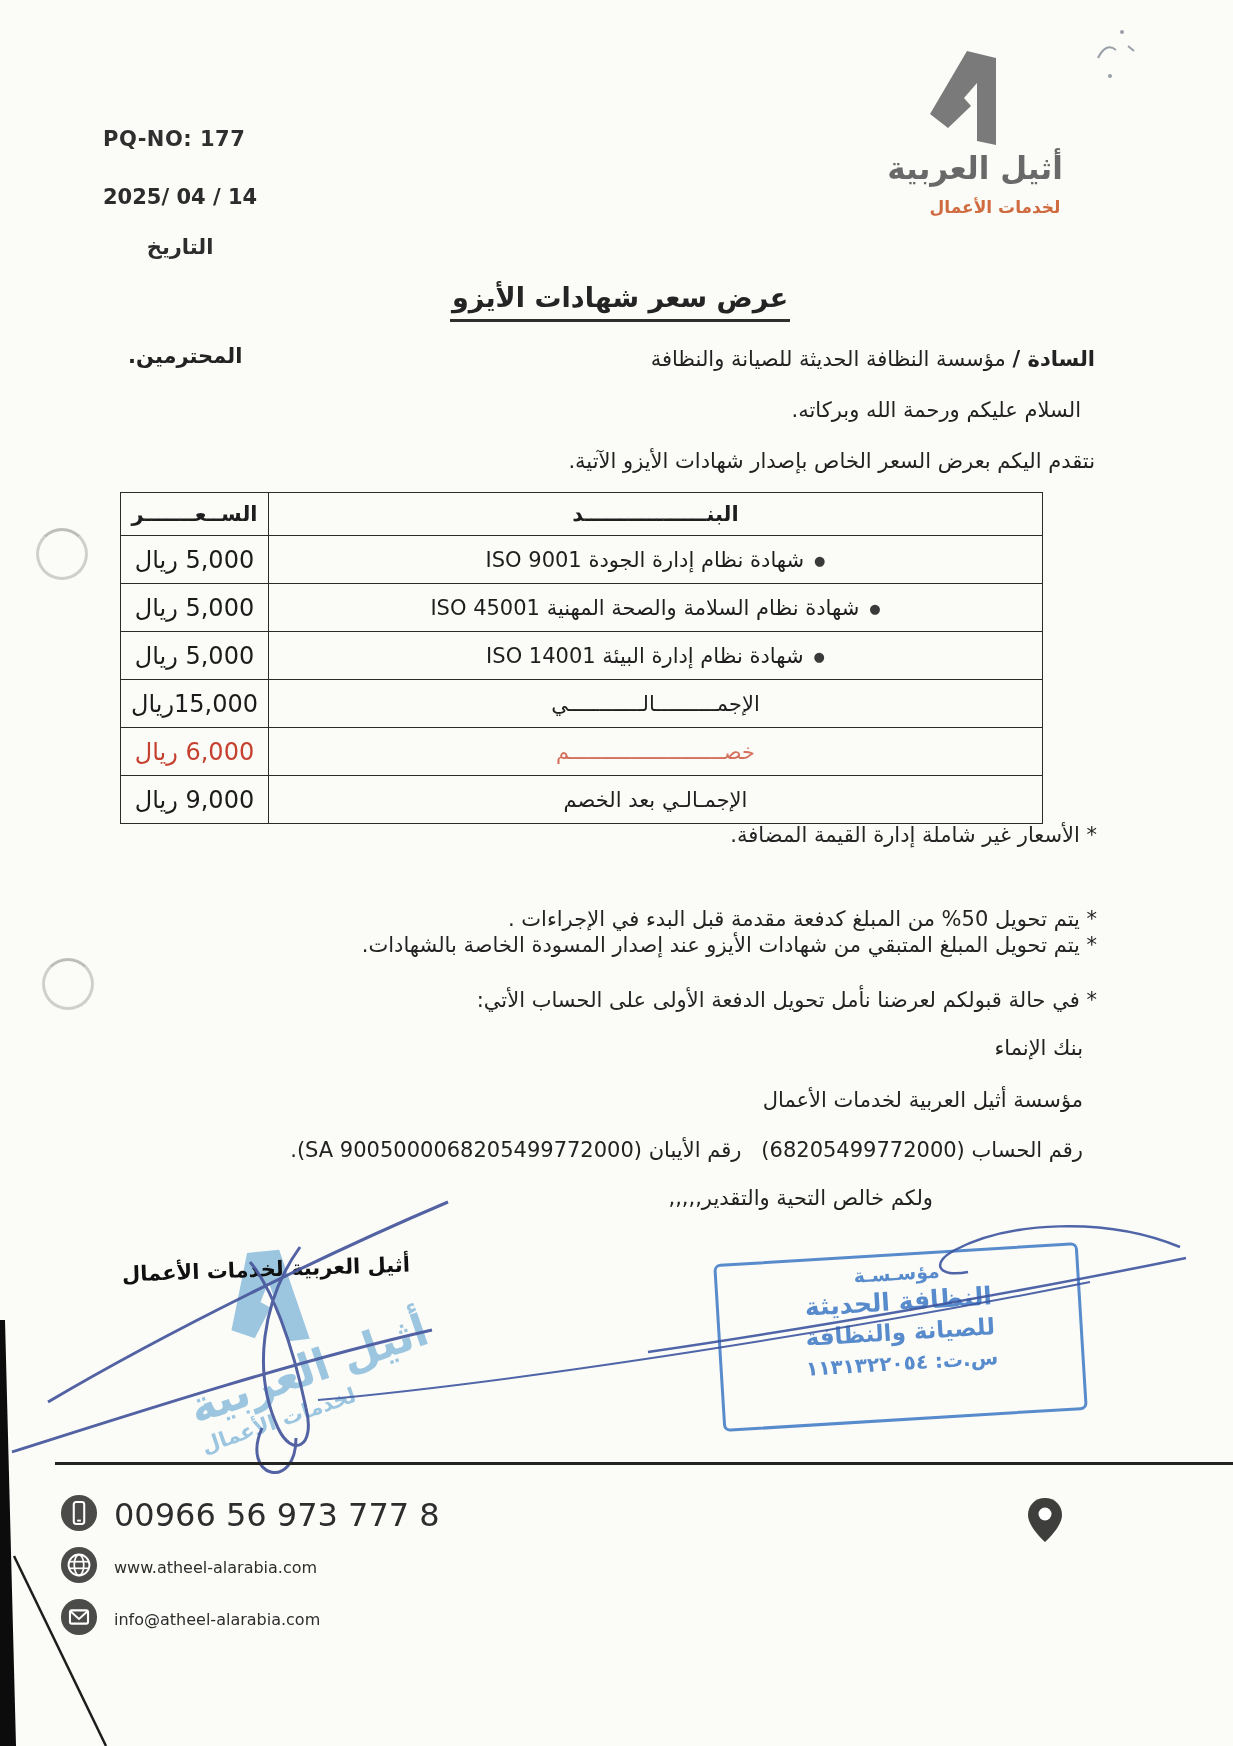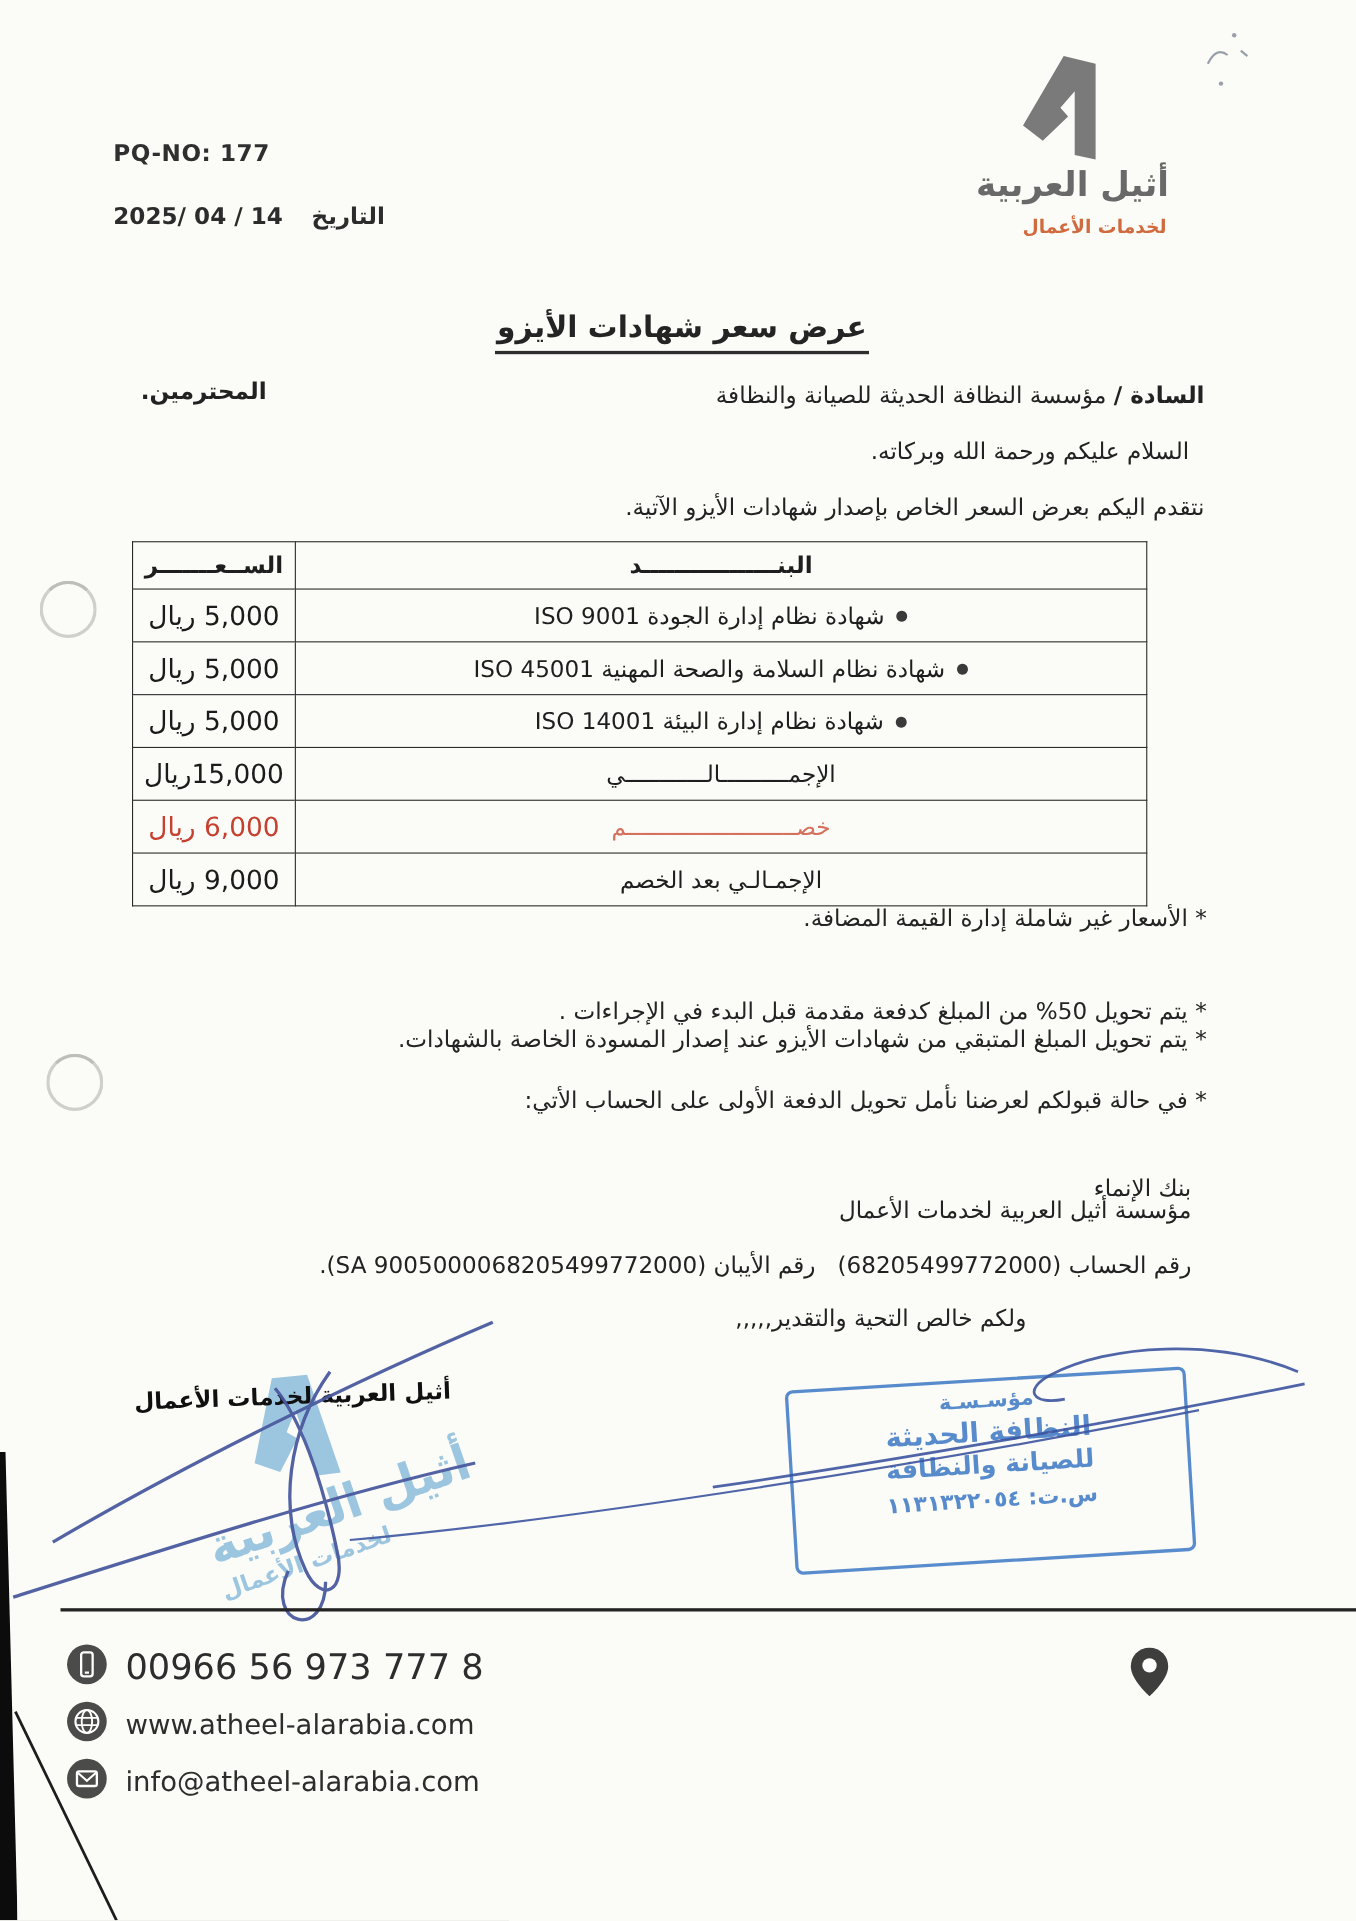--- a/index.html
+++ b/index.html
@@ -1,20 +1,20 @@
 <!DOCTYPE html>
 <html lang="ar"><head>
 <meta charset="utf-8">
 <style>
   html,body{margin:0;padding:0;background:#e8e8e6;}
   .page{position:relative;width:1233px;height:1746px;background:#fbfbf8;overflow:hidden;
         font-family:"DejaVu Sans",sans-serif;color:#1f1f1f;}
   .abs{position:absolute;}
   .ar{direction:rtl;}
-  .ltr{direction:ltr;}
+  .ltr{direction:ltr;flex-direction:column;}
   .b{font-weight:700;}
   
   .pq{font-size:21px;font-weight:700;color:#2f2f2f;letter-spacing:.5px;}
   .date-row{display:flex;align-items:center;gap:26px;font-weight:700;color:#2c2c2c;}
   .date-row .val{font-size:21px;}
   .date-row .lbl{font-size:21px;}
   .logo-name{font-size:31px;font-weight:700;color:#696969;text-align:center;}
   .logo-tag{font-size:17px;font-weight:700;color:#cf6b3e;text-align:center;}
   
   .title{font-size:27px;font-weight:700;text-align:center;color:#242424;
@@ -40,21 +40,21 @@
   .client-stamp .s2{font-size:25px;font-weight:700;margin-top:3px;}
   .client-stamp .s3{font-size:23px;font-weight:700;margin-top:3px;}
   .client-stamp .s4{font-size:20px;font-weight:700;margin-top:6px;letter-spacing:2px;}
   .company-stamp{width:330px;height:230px;transform:rotate(-19deg);color:#85b9da;opacity:.8;}
   .company-stamp .nm{font-size:44px;font-weight:700;text-align:center;margin-top:-6px;}
   .company-stamp .tg{font-size:21px;font-weight:700;text-align:center;margin-top:2px;padding-right:90px;}
   .stamp-overlay{font-size:21px;font-weight:700;color:#101010;white-space:nowrap;transform:rotate(-2deg);}
   
   .divider{background:#232323;}
   .contact{display:flex;align-items:center;gap:16px;}
-  .contact .txt{font-size:25px;color:#2d2d2d;direction:ltr;}
+  .contact .txt{font-size:16px;color:#2d2d2d;direction:ltr;}
   .contact.phone .txt{font-size:32px;}
   .addr{font-size:20px;font-weight:700;color:#323232;text-align:right;line-height:1.9;}
   .punch{width:46px;height:46px;border-radius:50%;border:3px solid #cbcbc8;border-top-color:#b7b7b3;opacity:.9;}
   .edge{background:#0c0c0c;clip-path:polygon(0 0,5px 0,100% 100%,0 100%);}
 </style>
 </head>
 <body>
 
 <div class="page">
 
@@ -125,21 +125,21 @@
       <td class="price">9,000 ريال</td>
     </tr>
   </tbody>
     </table>
 
   <div class="abs note ar" style="right:136px;top:823px;">* الأسعار غير شاملة إدارة القيمة المضافة.</div>
   <div class="abs note ar" style="right:136px;top:878px;margin-top:29px;">* يتم تحويل 50% من المبلغ كدفعة مقدمة قبل البدء في الإجراءات .</div>
   <div class="abs note ar" style="right:136px;top:933px;">* يتم تحويل المبلغ المتبقي من شهادات الأيزو عند إصدار المسودة الخاصة بالشهادات.</div>
   <div class="abs note ar" style="right:136px;top:988px;">* في حالة قبولكم لعرضنا نأمل تحويل الدفعة الأولى على الحساب الأتي:</div>
 
-  <div class="abs bodytxt ar" style="right:150px;top:1068px;">بنك الإنماء</div>
+  <div class="abs bodytxt ar" style="right:150px;top:1036px;">بنك الإنماء</div>
   <div class="abs bodytxt ar" style="right:150px;top:1088px;">مؤسسة أثيل العربية لخدمات الأعمال</div>
   <div class="abs bodytxt ar" style="right:150px;top:1138px;">رقم الحساب (68205499772000)&nbsp;&nbsp;&nbsp;رقم الأيبان (SA 9005000068205499772000).</div>
 
   <div class="abs bodytxt ar" style="right:300px;top:1186px;">ولكم خالص التحية والتقدير,,,,,</div>
 
   <div class="abs company-stamp ar" style="left:138px;top:1238px;">
     <div style="margin-left:-60px;text-align:center;">
       <svg viewBox="0 0 100 100" width="112" height="108">
         <path d="M59,2 L88,9 L88,96 L69,92 L69,34 L56,49 L63,57 L40,79 L22,65 Z" fill="#85b9da"></path>
       </svg>

